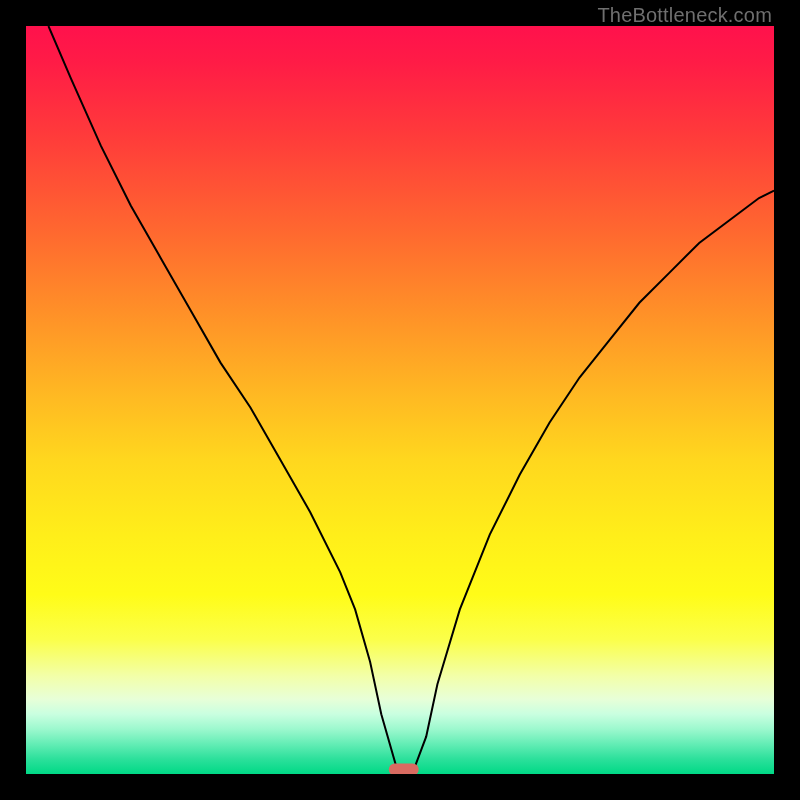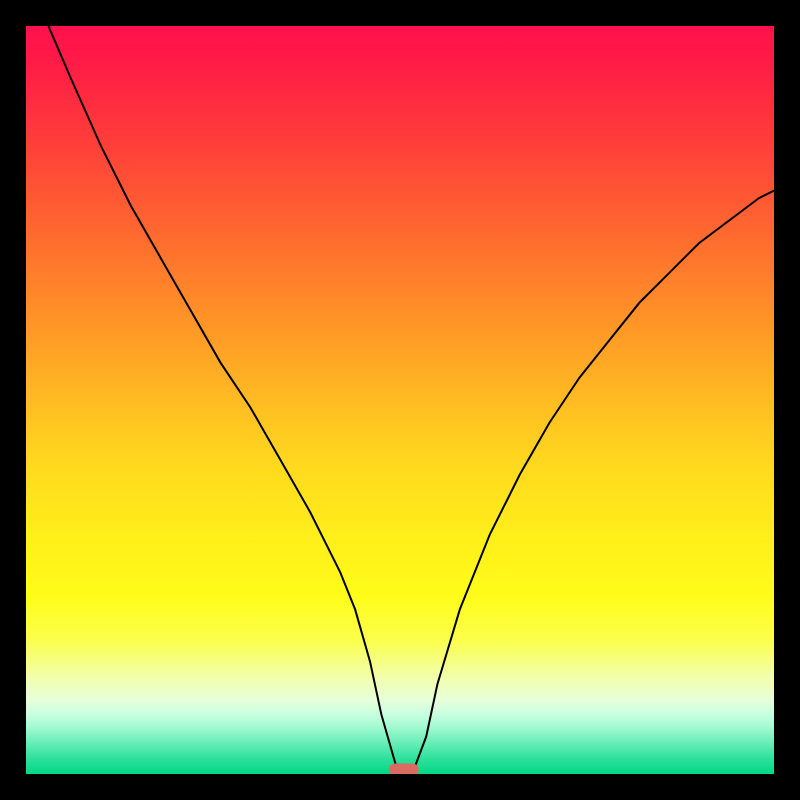--- a/index.html
+++ b/index.html
@@ -61,20 +61,21 @@
     font-size: 20px;
     font-weight: 400;
     letter-spacing: 0.2px;
   }
 </style>
 </head>
 <body>
 
 <div class="chart-wrap">
 
+  <div class="watermark">TheBottleneck.com</div>
 
   <div class="plot-area">
     <div class="gradient"></div>
 
     <svg class="curve-svg" viewBox="0 0 100 100" preserveAspectRatio="none">
       <path id="curve-path" fill="none" stroke="#000000" stroke-width="0.35" vector-effect="non-scaling-stroke" style="stroke-width:2px" d="M3.00 0.00 L6.00 7.00 L10.00 16.00 L14.00 24.00 L18.00 31.00 L22.00 38.00 L26.00 45.00 L30.00 51.00 L34.00 58.00 L38.00 65.00 L42.00 73.00 L44.00 78.00 L46.00 85.00 L47.50 92.00 L49.50 99.00 L52.00 99.00 L53.50 95.00 L55.00 88.00 L58.00 78.00 L62.00 68.00 L66.00 60.00 L70.00 53.00 L74.00 47.00 L78.00 42.00 L82.00 37.00 L86.00 33.00 L90.00 29.00 L94.00 26.00 L98.00 23.00 L100.00 22.00"></path>
     </svg>
 
     <svg class="marker-svg" viewBox="0 0 100 100" preserveAspectRatio="none">
       <rect id="marker-rect" rx="0.8" ry="0.8" x="48.50" y="98.60" width="4.00" height="1.60" fill="#d96b61"></rect>

